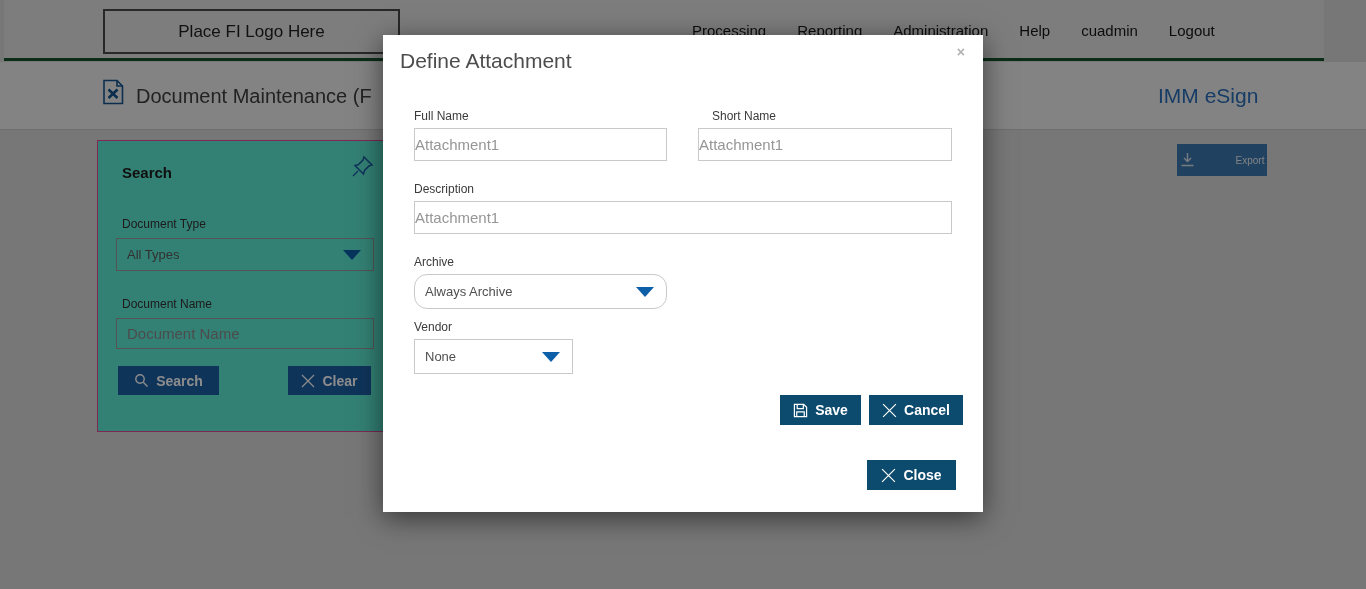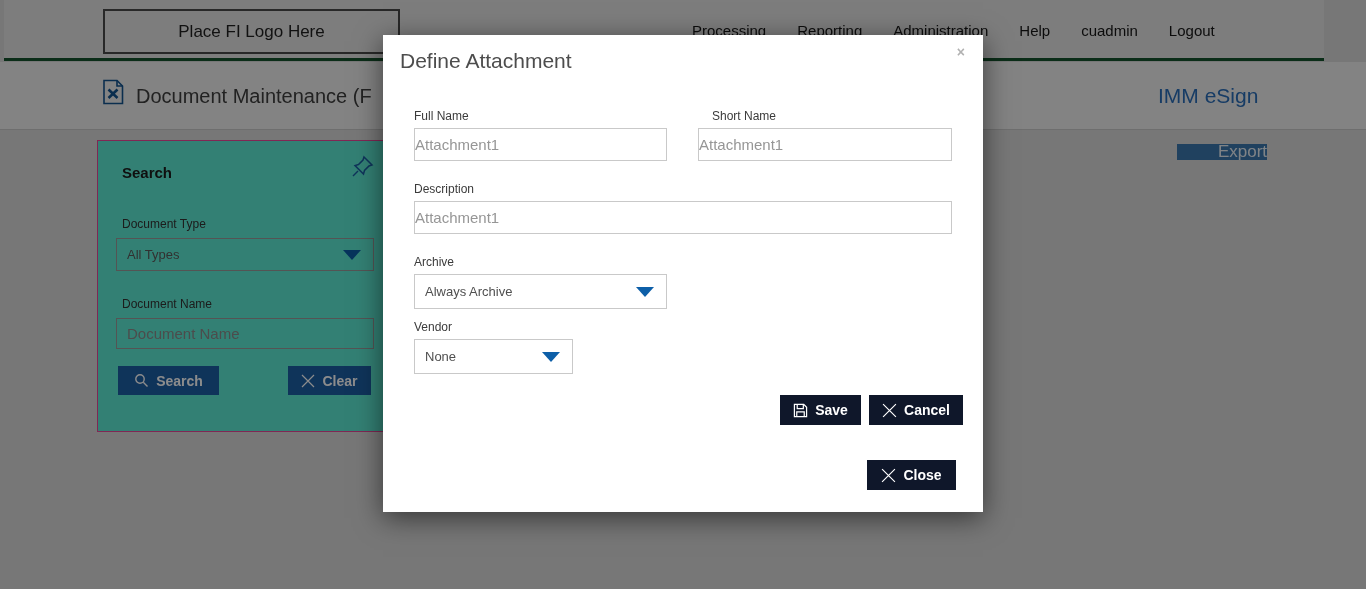--- a/index.html
+++ b/index.html
@@ -57,40 +57,40 @@
     font-size:15px; color:#555; font-family:"Liberation Sans",sans-serif;
   }
   .sp-input::placeholder { color:#8a8a8a; }
   .btn {
     display:flex; align-items:center; justify-content:center; gap:7px;
     background:#1d5fa5; color:#fff; border:none; cursor:pointer;
     font-size:14px; font-weight:bold; font-family:"Liberation Sans",sans-serif;
   }
   .sp-search { position:absolute; left:20px; top:225px; width:101px; height:29px; }
   .sp-clear  { position:absolute; left:190px; top:225px; width:83px; height:29px; }
-  .export-btn { position:absolute; left:1177px; top:144px; width:90px; height:16px;
-    background:#3b77ad; font-weight:normal; font-size:17px; color:#e8eef4;gap:41px; }
+  .export-btn { position:absolute; left:1177px; top:144px; width:90px; height:32px;
+    background:#3b77ad; font-weight:normal; font-size:10px; color:#e8eef4;gap:41px; }
   
   .overlay { position:absolute; inset:0; background:rgba(0,0,0,0.45); }
   .modal {
     position:absolute; left:383px; top:35px; width:600px; height:477px;
     background:#fff; box-shadow:0 6px 26px rgba(0,0,0,0.55);
   }
   .m-title { position:absolute; left:17px; top:14px; font-size:21px; color:#4d4d4d; }
   .m-close { position:absolute; right:18px; top:10px; font-size:14px; font-weight:bold;
     color:#b2b2b2; cursor:pointer; line-height:1; }
   .m-label { position:absolute; font-size:12px; color:#3b3b3b; }
   .m-input {
     position:absolute; height:33px; border:1px solid #c9c9c9; background:#fff;
     font-size:15px; color:#969696; font-family:"Liberation Sans",sans-serif;
   }
   .m-select { position:absolute; height:35px; border:1px solid #c9c9c9; background:#fff;
     display:flex; align-items:center; cursor:pointer; }
   .m-select .sel-text { padding-left:10px; font-size:13px; color:#4f4f4f; flex:1; }
-  .m-btn { position:absolute; height:30px; background:#0f172a; }
+  .m-btn { position:absolute; height:30px; background:#0c4a6e; }
   .icon-svg { display:block; }
 </style>
 </head>
 <body>
 
 <div class="screen">
 
   <div class="topbar">
     <div class="logo-box">
       <span>Place FI Logo Here</span>
@@ -160,21 +160,21 @@
     <div class="m-label" style="left:31px; top:74px;">Full Name</div>
     <input class="m-input" style="left: 31px; top: 93px; width: 253px;" type="text" value="Attachment1">
 
     <div class="m-label" style="left:309px; top:74px;margin-left:20px;">Short Name</div>
     <input class="m-input" style="left: 315px; top: 93px; width: 254px;" type="text" value="Attachment1">
 
     <div class="m-label" style="left:31px; top:147px;">Description</div>
     <input class="m-input" style="left: 31px; top: 166px; width: 538px;" type="text" value="Attachment1">
 
     <div class="m-label" style="left:31px; top:220px;">Archive</div>
-    <div class="m-select" style="left:31px; top:239px; width:253px;">
+    <div class="m-select" style="left:31px; top:239px; width:253px;border-radius:13px;">
       <span class="sel-text">Always Archive</span>
       <span class="caret"></span>
     </div>
 
     <div class="m-label" style="left:31px; top:285px;">Vendor</div>
     <div class="m-select" style="left:31px; top:304px; width:159px;gap:8px;">
       <span class="sel-text">None</span>
       <span class="caret"></span>
     </div>
 

